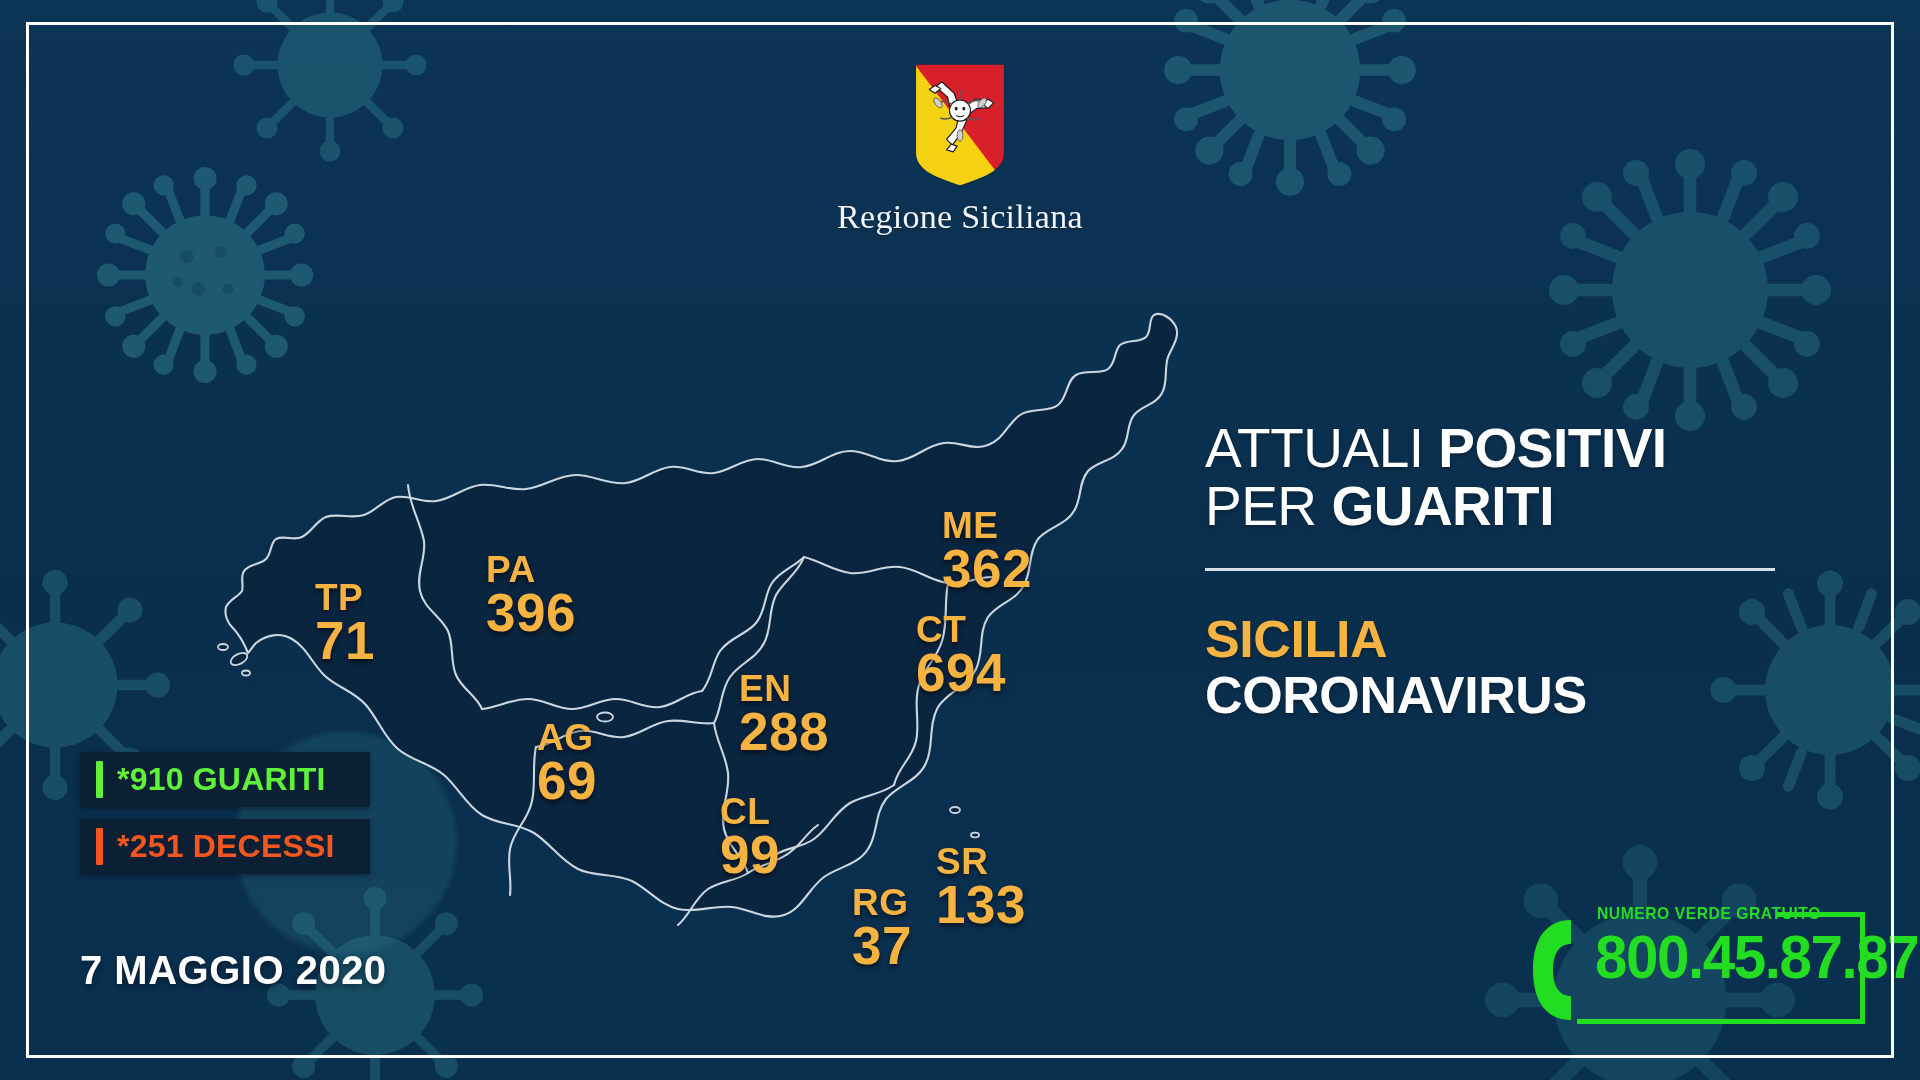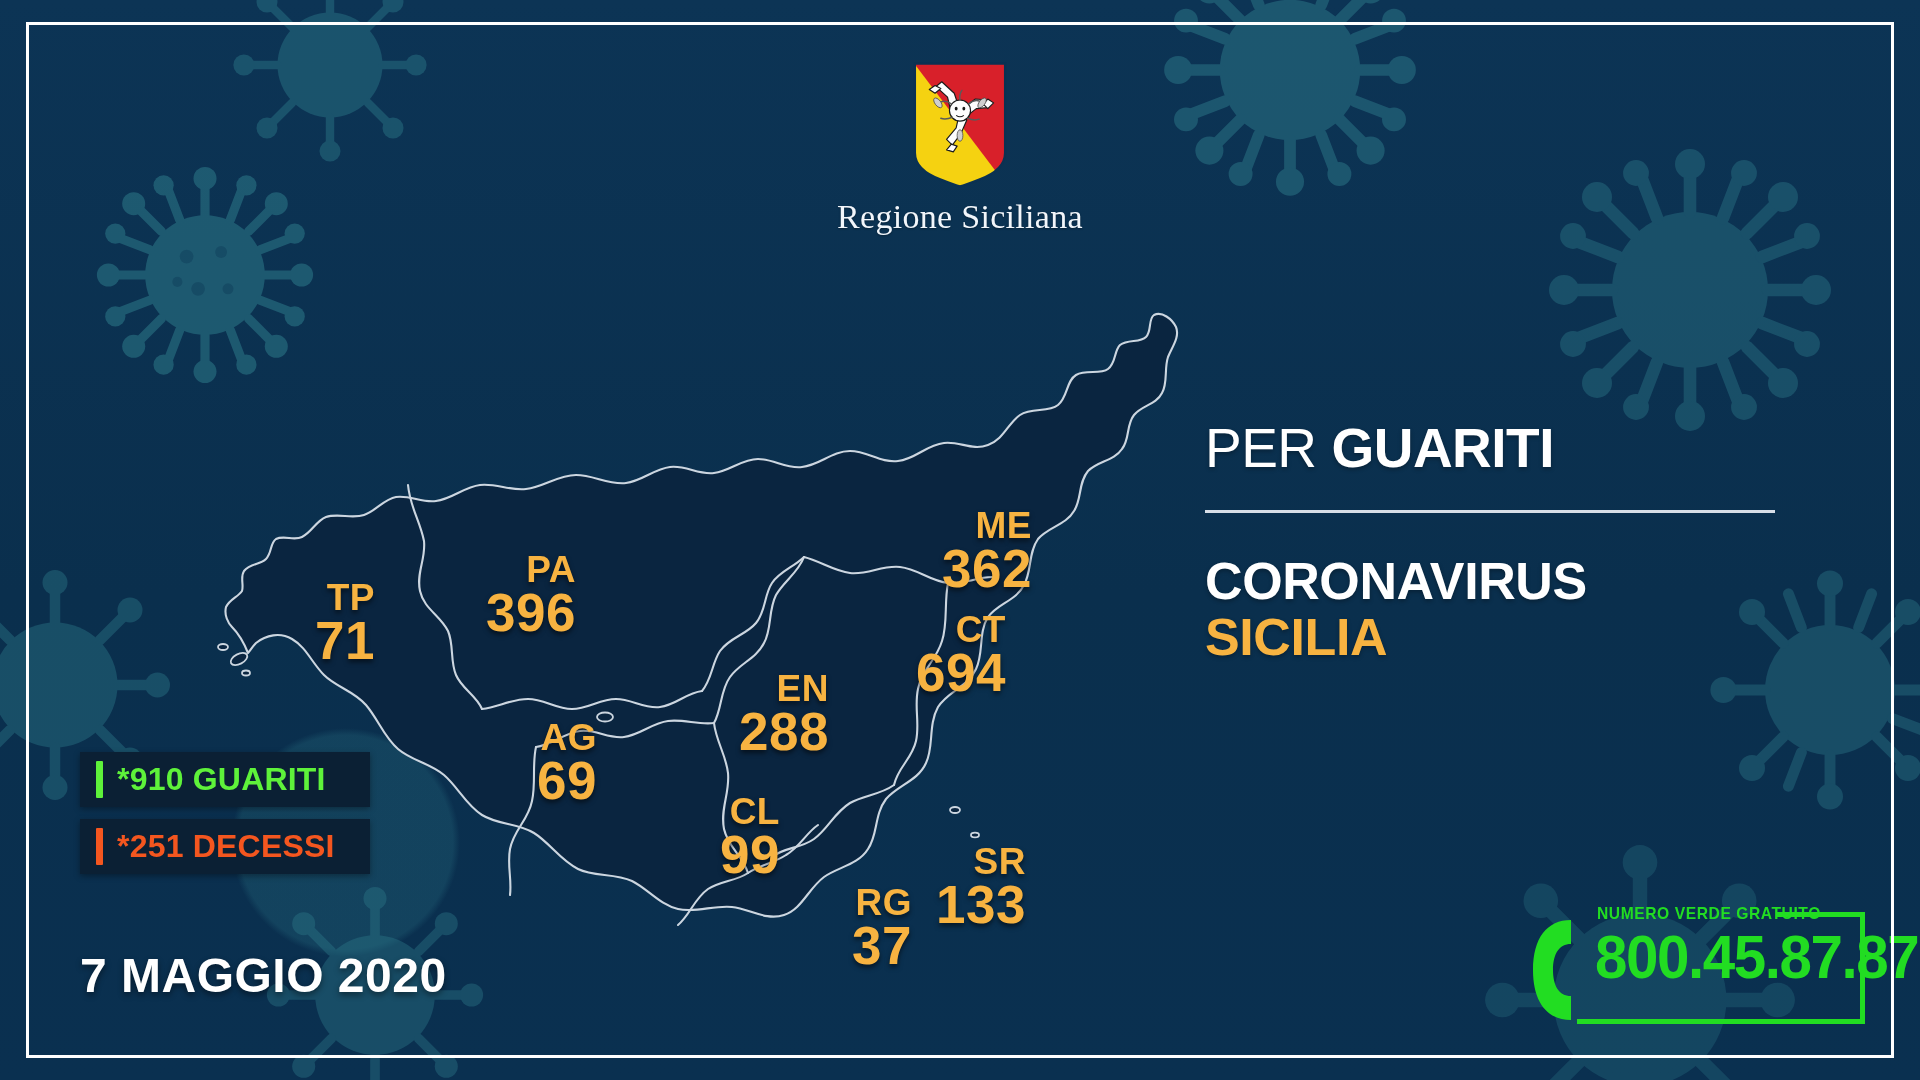--- a/index.html
+++ b/index.html
@@ -59,21 +59,21 @@
     z-index:3;
   }
   #map-svg { width:100%; height:100%; display:block; overflow:visible; }
   .land { fill:#0a2540; stroke:#ccd6e0; stroke-width:2.1; stroke-linejoin:round; }
   .prov-line { fill:none; stroke:#ccd6e0; stroke-width:2.1; stroke-linejoin:round; stroke-linecap:round; }
   .islet { fill:#0a2540; stroke:#ccd6e0; stroke-width:1.8; }
 
   
   .prov-label {
     position:absolute;
-    text-align:right;
+    text-align:left;
     color:#f7b341;
     font-weight:700;
     line-height:.96;
     text-shadow:0 3px 5px rgba(0,0,0,.55);
     white-space:nowrap;
     z-index:4;
   }
   .prov-label .code { display:block; font-size:37px; letter-spacing:.5px; }
   .prov-label .val  { display:block; font-size:53px; letter-spacing:.5px; }
 
@@ -117,21 +117,21 @@
   .stat .bar { width:7px; align-self:stretch; margin-right:14px; border-radius:1px; }
   .stat .txt { font-size:32px; font-weight:800; letter-spacing:.2px; white-space:nowrap; }
   .stat.recovered .bar { background:#5ef23a; }
   .stat.recovered .txt { color:#5ef23a; }
   .stat.deaths .bar { background:#f4561f; }
   .stat.deaths .txt { color:#f4561f; }
 
   
   #date {
     position:absolute; left:80px; top:948px;
-    color:#ffffff; font-size:48px; font-weight:800;
+    color:#ffffff; font-size:40px; font-weight:800;
     letter-spacing:.5px;
     text-shadow:0 3px 6px rgba(0,0,0,.45);
     z-index:5;
   }
 
   
   #hotline {
     position:absolute; right:55px; bottom:52px;
     width:340px; height:124px; z-index:5;
   }
@@ -631,25 +631,28 @@
       <span class="val">133</span>
     </div>
     <div class="prov-label" style="left:762px; top:673px; transform:translate(-50%,-50%);">
       <span class="code">RG</span>
       <span class="val">37</span>
     </div>
   </div>
 
   <div id="title-block">
     <div class="headline">
+      <span>ATTUALI </span><b>POSITIVI</b>
+    </div>
+    <div class="headline">
       <span>PER </span><b>GUARITI</b>
     </div>
     <div id="rule"></div>
+    <div class="subhead amber">SICILIA</div>
     <div class="subhead white">CORONAVIRUS</div>
-    <div class="subhead amber">SICILIA</div>
   </div>
 
   <div id="stats">
     <div class="stat recovered">
       <span class="bar"></span>
       <span class="txt">*910 GUARITI</span>
     </div>
     <div class="stat deaths">
       <span class="bar"></span>
       <span class="txt">*251 DECESSI</span>

